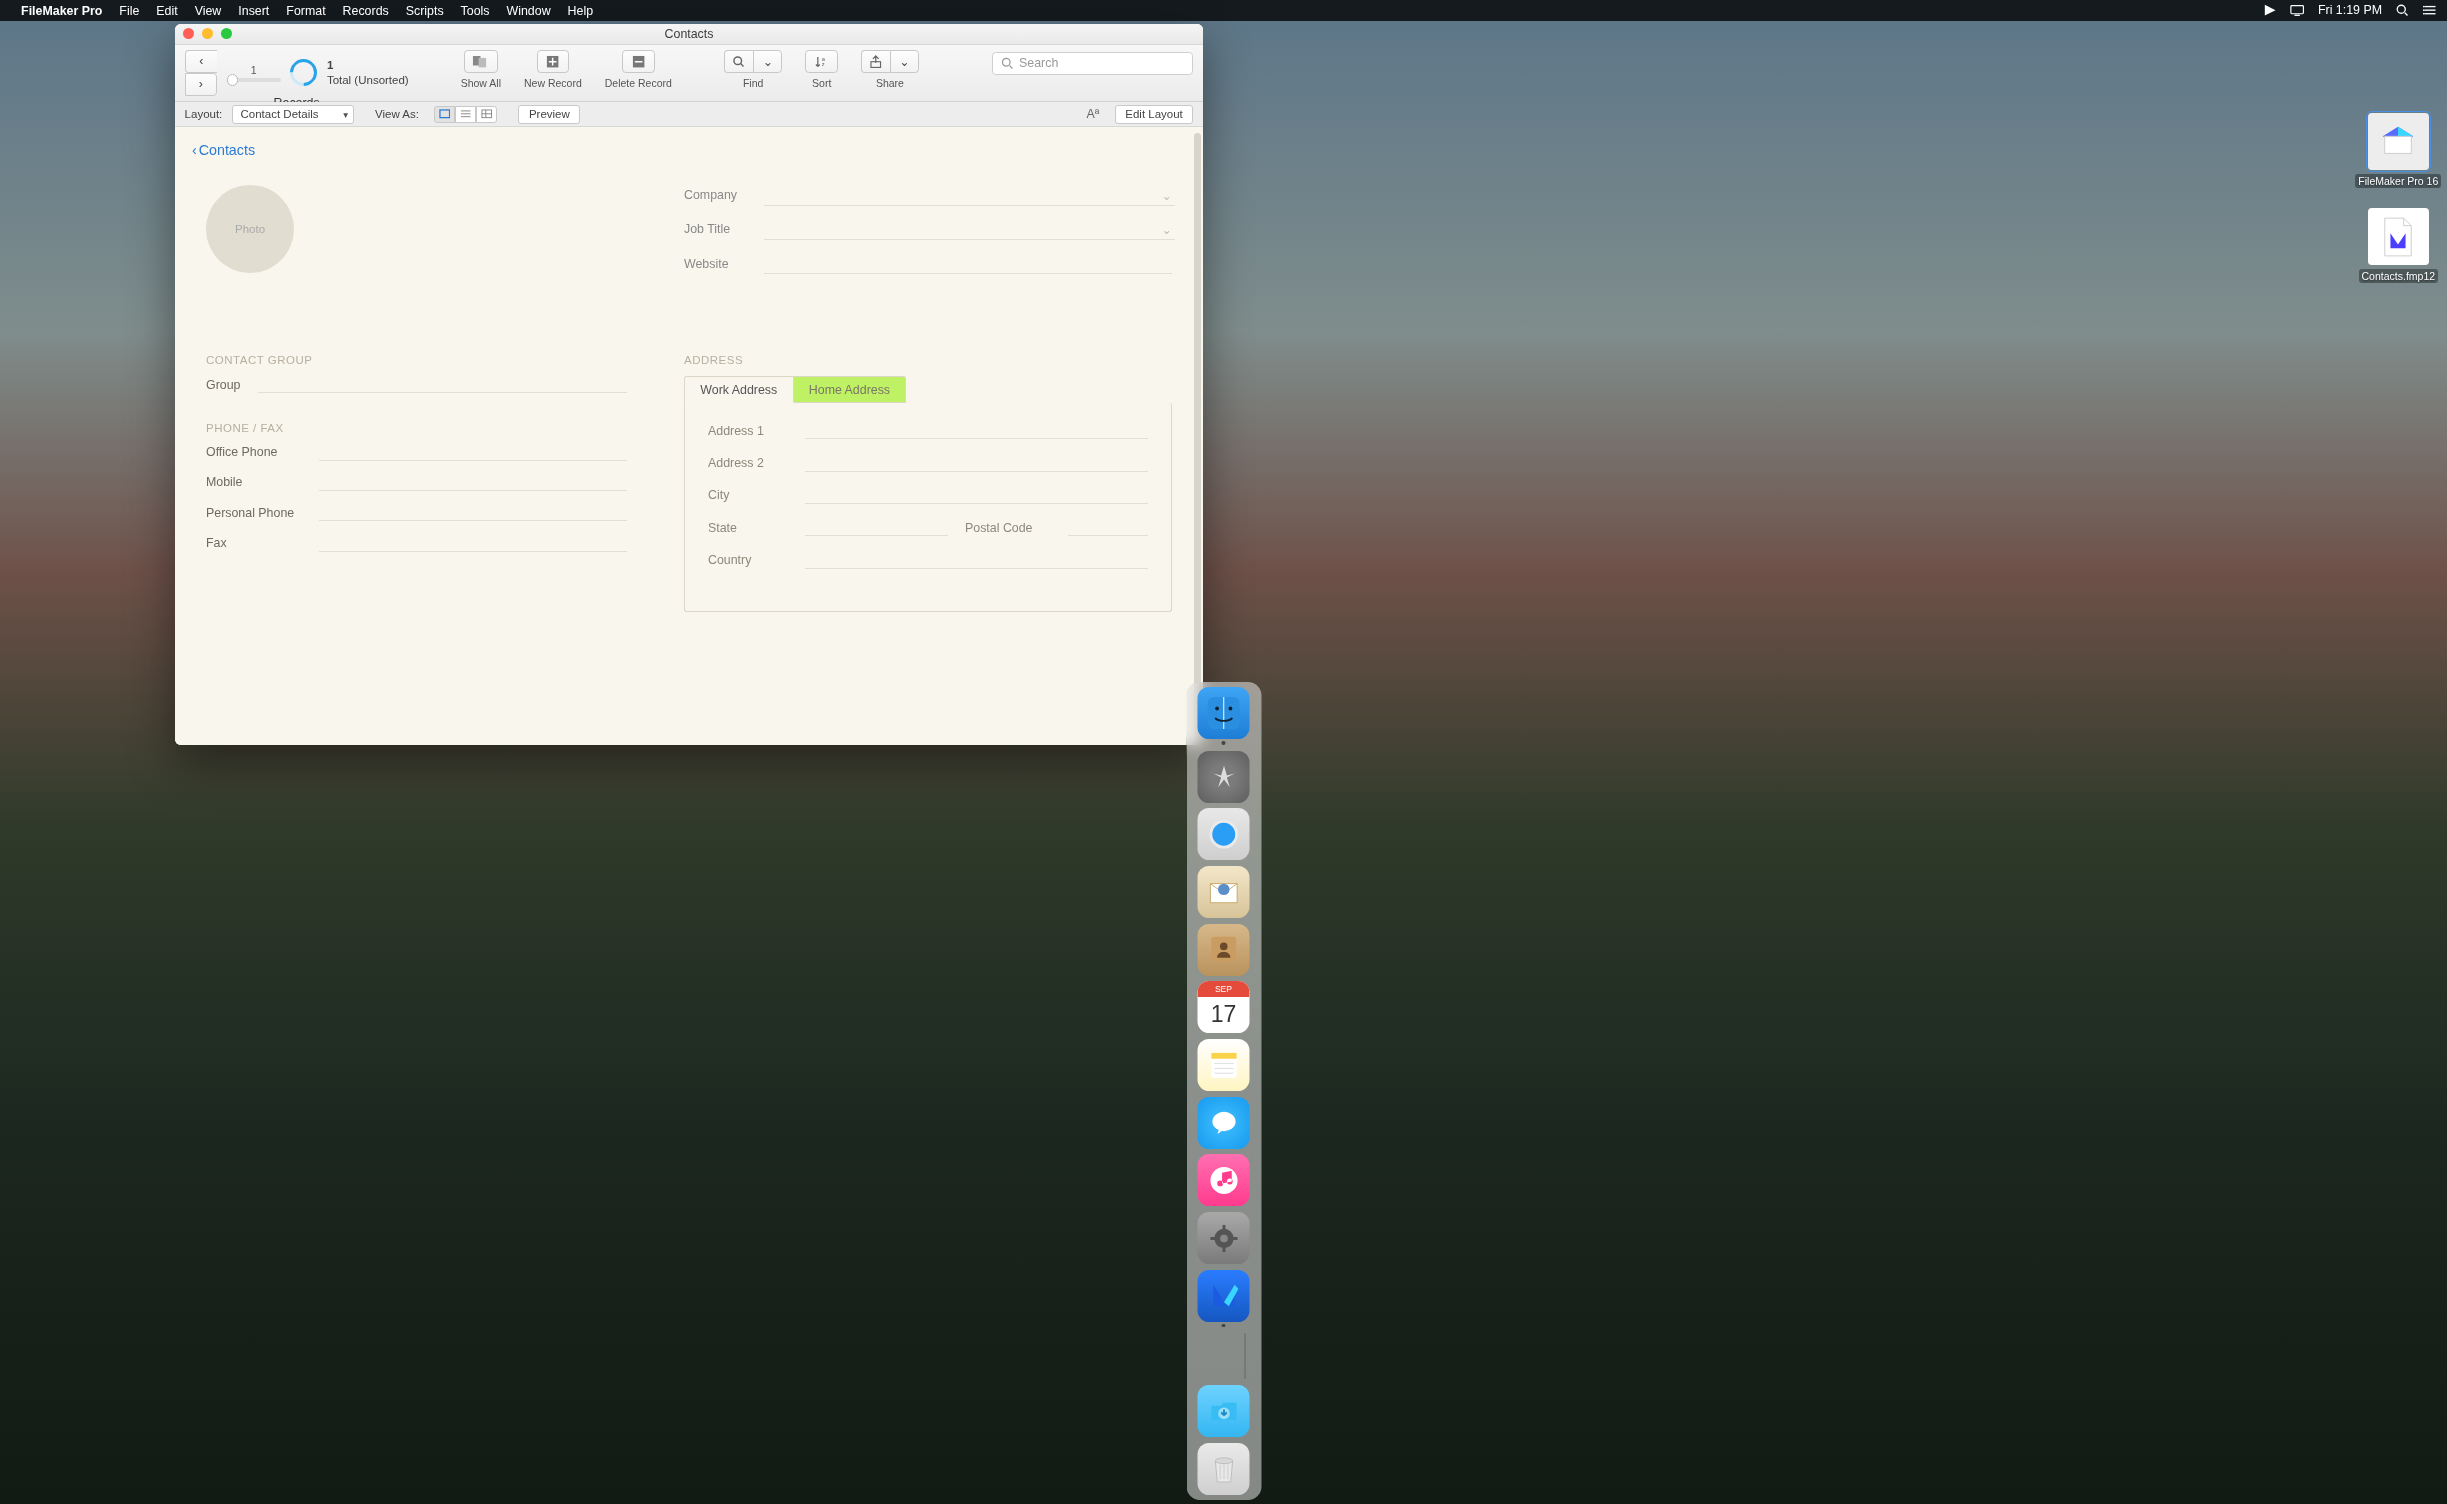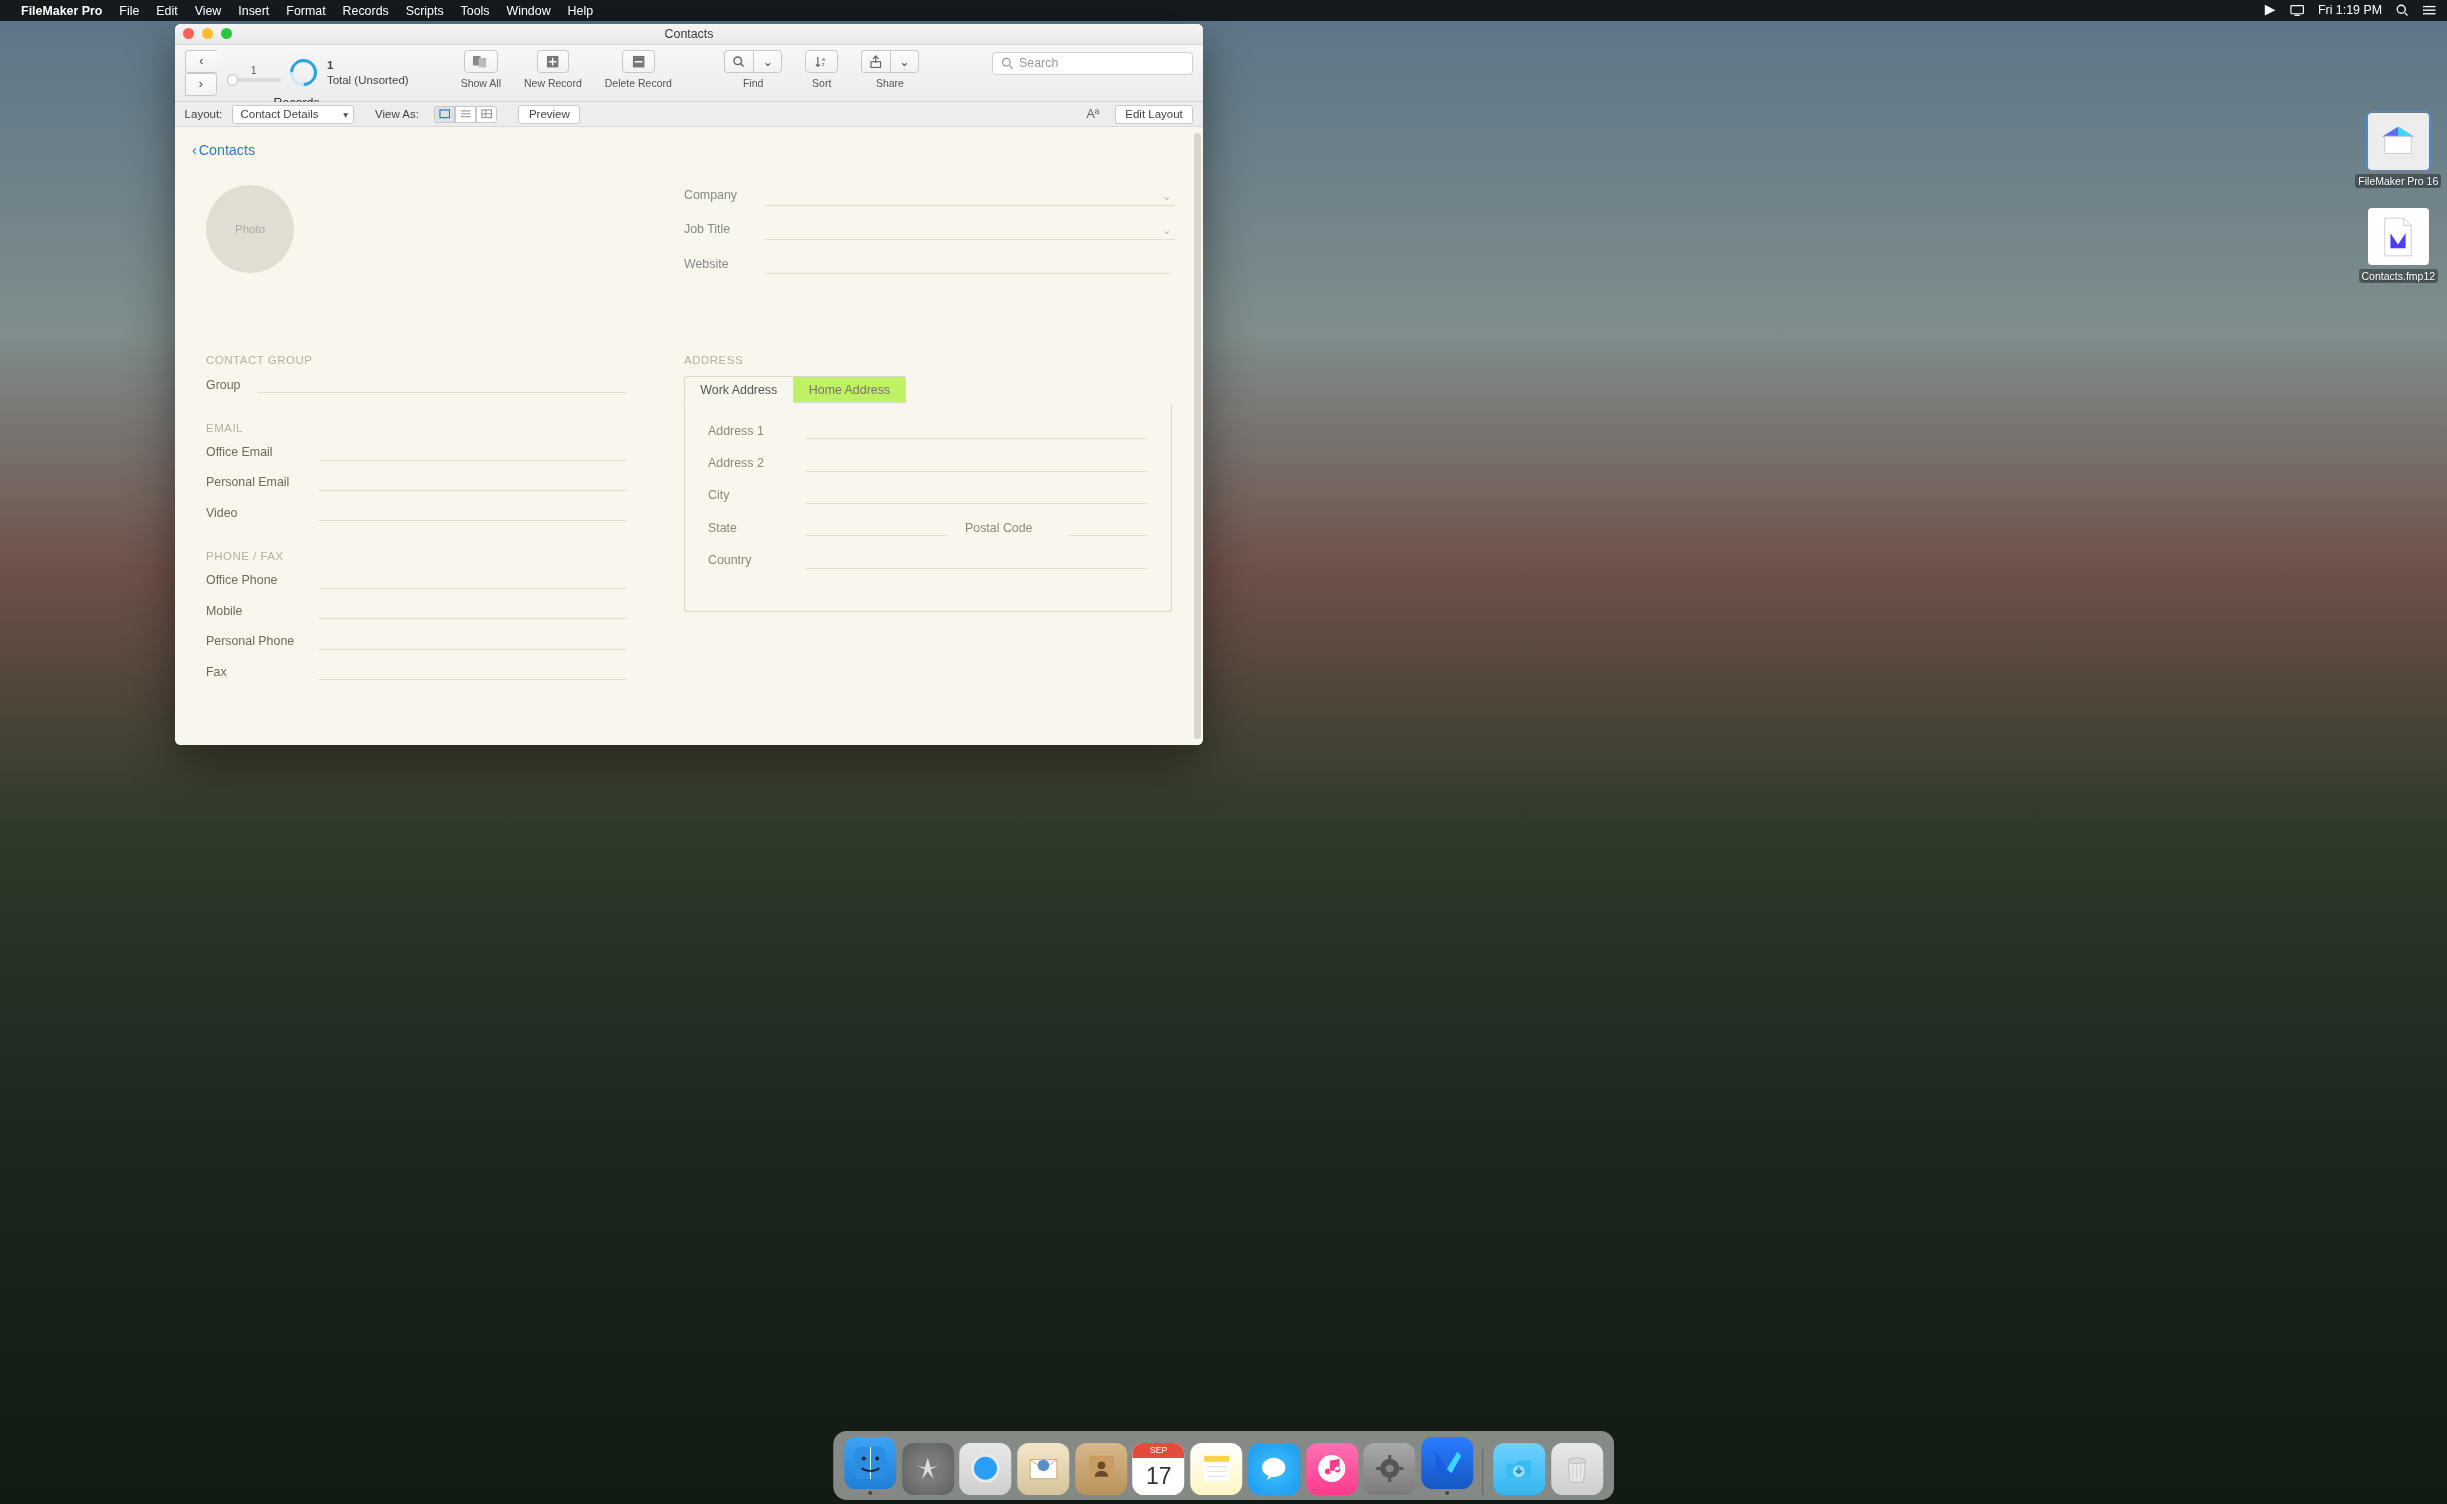--- a/index.html
+++ b/index.html
@@ -125,21 +125,21 @@
 .tabbox{ border:1px solid #dcd7c8; border-top:none; border-radius:0 2.9px 2.9px 2.9px; padding:19px 23px 27px;}
 .addr-row{display:flex; align-items:center; margin-bottom:15.3px; gap:17px;}
 .addr-row .al{width:80px; color:#8d887a; font-size:12.4px;}
 .addr-row .av{flex:1; border-bottom:1px solid #e3dfd4; height:17px;}
 .addr-row .al2{width:86px; color:#8d887a; font-size:12.4px;}
 .notesbox{border:1px solid #e3dfd4; height:76px; margin-top:3.8px; border-radius:1.9px;}
 
 .dock {
   position:absolute; bottom:3.8px; left:50%; transform:translateX(-50%);
   display:flex; align-items:flex-end; gap:5.7px; padding:5.7px 11.5px;
-  background:rgba(230,230,230,.55); border-radius:13.4px; backdrop-filter:blur(7.6px);
+  background:rgba(230,230,230,.55); border-radius:13.4px; backdrop-filter:blur(7.6px);flex-direction:column;
 }
 .dock .ditem{ width:52px; height:52px; border-radius:11.5px; display:flex; align-items:center; justify-content:center; }
 .dock .divider{ width:1px; height:46px; background:rgba(0,0,0,.25); margin:0 3.8px;}
 .ic-finder{background:linear-gradient(#3ea4f4,#1e7ed6);}
 .ic-launch{background:radial-gradient(circle,#8a8a8a,#5d5d5d);}
 .ic-safari{background:linear-gradient(#e8e8e8,#cfcfcf);}
 .ic-mail{background:linear-gradient(#f3e6c8,#d7c49a);}
 .ic-contacts{background:linear-gradient(#d7b889,#b9935e);}
 .ic-cal{background:#fff; position:relative; overflow:hidden;}
 .ic-cal .top{position:absolute;top:0;left:0;right:0;height:15.3px;background:#e44b3a;color:#fff;font-size:8.6px;display:flex;align-items:center;justify-content:center;}
@@ -413,35 +413,20 @@
       </div>
     </div>
 
     <div style="display:flex; padding:0 31px 38px; gap:57px;">
 
       <div style="width:421px;">
         <div class="section">
           <h4>CONTACT GROUP</h4>
           <div class="simple-row grouprow">
               <div class="sl">Group</div>
-              <div class="sv"></div>
-            </div>
-        </div>
-        <div class="section">
-          <h4>EMAIL</h4>
-          <div class="simple-row">
-              <div class="sl">Office Email</div>
-              <div class="sv"></div>
-            </div>
-          <div class="simple-row">
-              <div class="sl">Personal Email</div>
-              <div class="sv"></div>
-            </div>
-          <div class="simple-row">
-              <div class="sl">Video</div>
               <div class="sv"></div>
             </div>
         </div>
         <div class="section">
           <h4>PHONE / FAX</h4>
           <div class="simple-row">
               <div class="sl">Office Phone</div>
               <div class="sv"></div>
             </div>
           <div class="simple-row">

